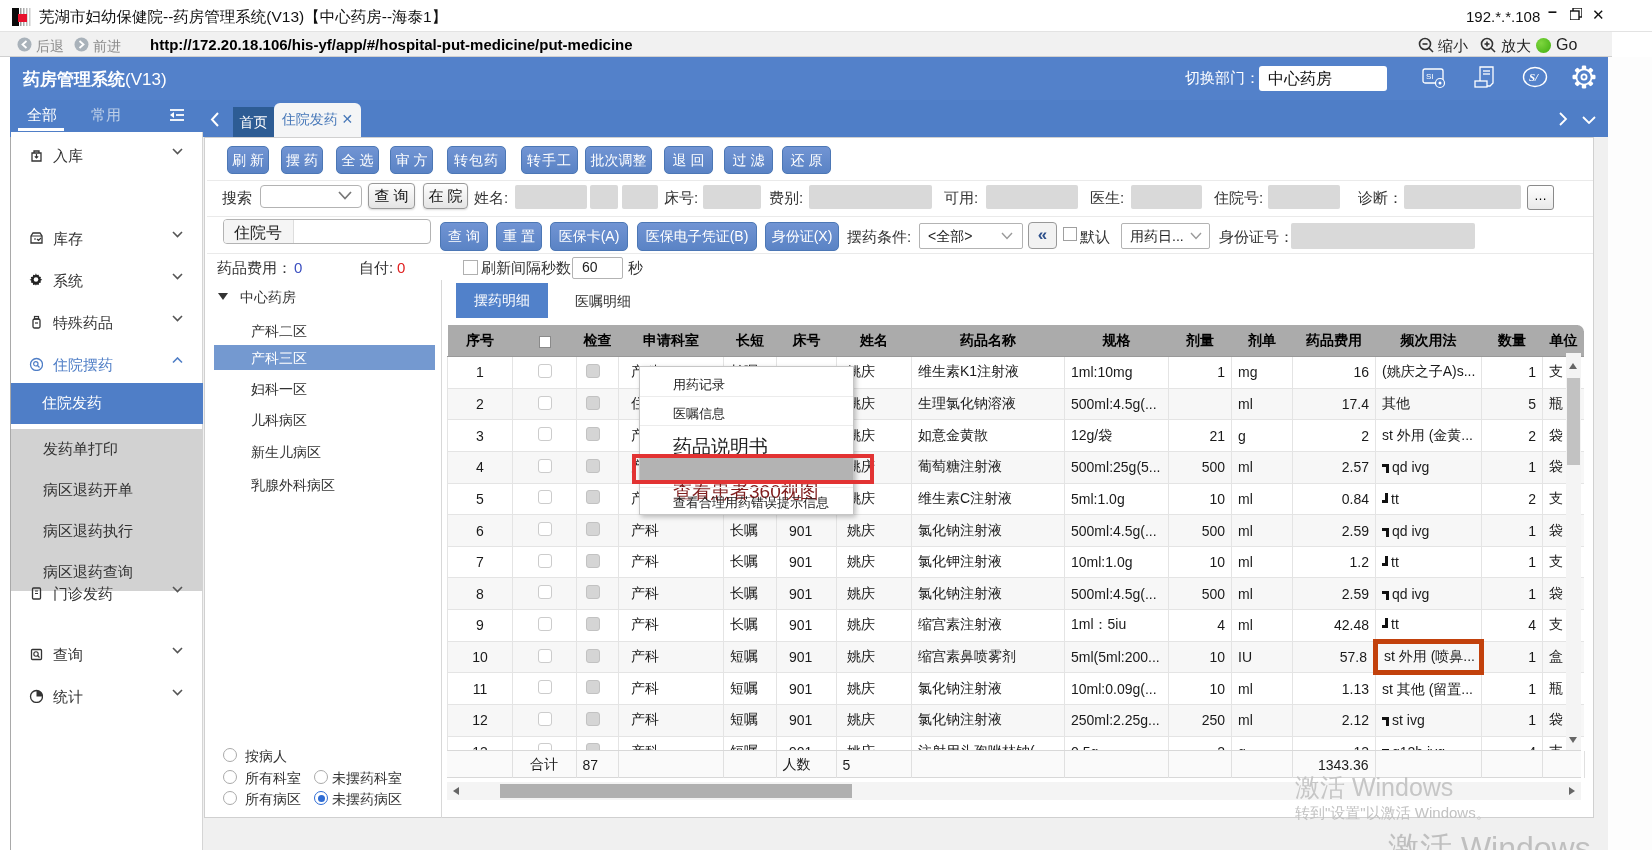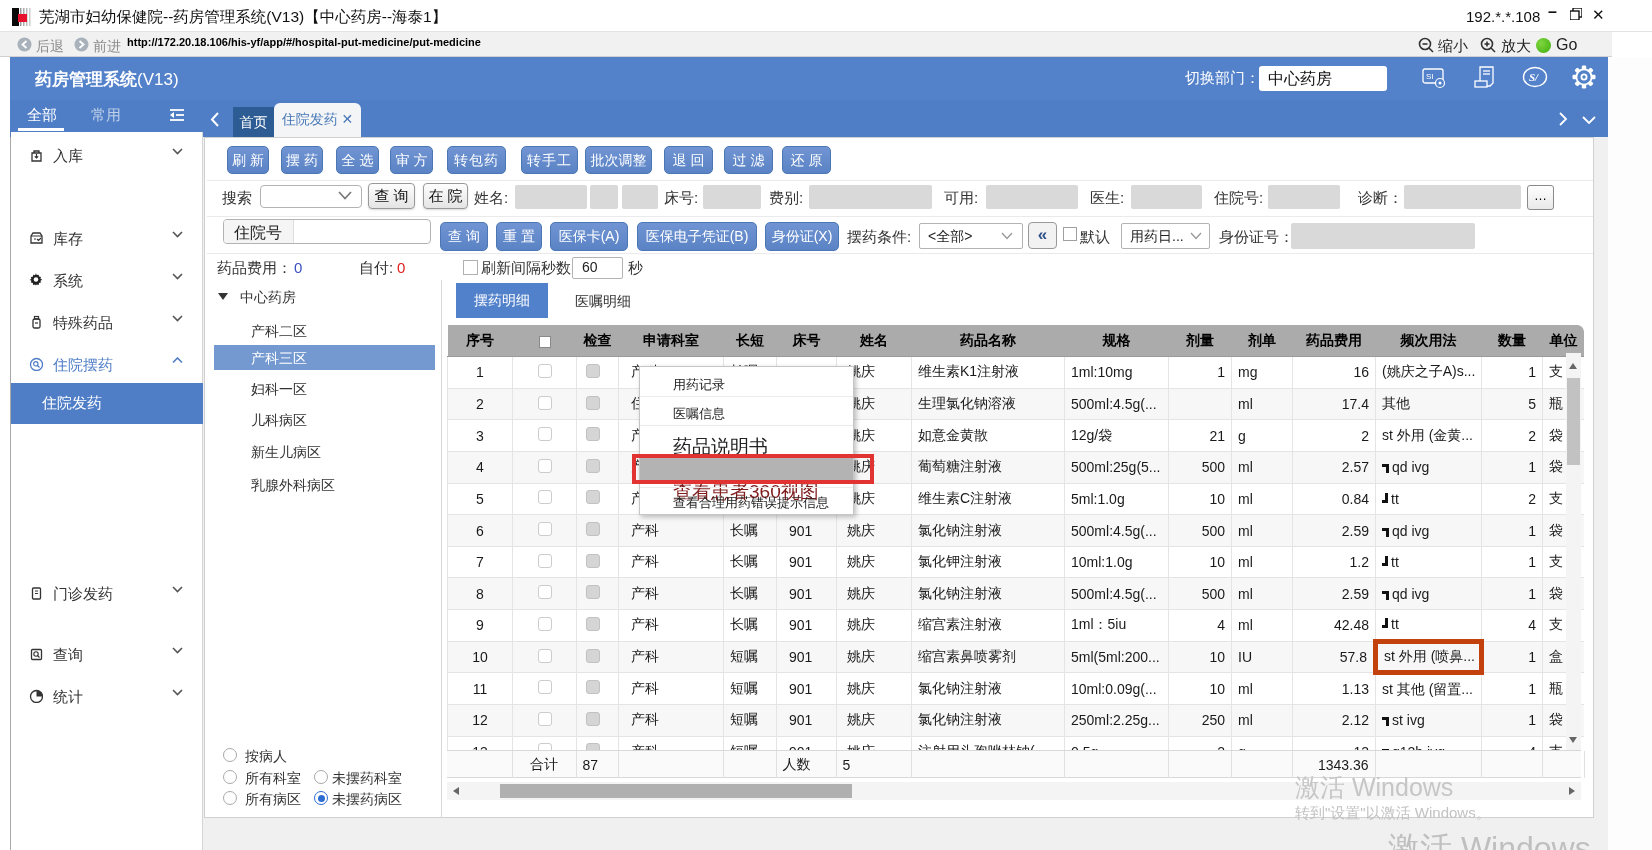--- a/index.html
+++ b/index.html
@@ -50,42 +50,42 @@
 <svg class="abs" style="left:17px;top:37px;" width="15" height="15">
       <circle cx="7.5" cy="7.5" r="7" fill="#a9b2ba"></circle>
       <path d="M9.5 4 L5.5 7.5 L9.5 11" stroke="#fff" stroke-width="1.8" fill="none"></path>
     </svg>
 <div class="abs" style="left:36px;top:38px;font-size:14px;color:#8b8b8b;">后退</div>
 <svg class="abs" style="left:74px;top:37px;" width="15" height="15">
       <circle cx="7.5" cy="7.5" r="7" fill="#a9b2ba"></circle>
       <path d="M5.5 4 L9.5 7.5 L5.5 11" stroke="#fff" stroke-width="1.8" fill="none"></path>
     </svg>
 <div class="abs" style="left:93px;top:38px;font-size:14px;color:#8b8b8b;">前进</div>
-<div class="abs" style="left:127px;top:36px;font-size:11px;font-weight:bold;color:#000;">http://172.20.18.106/his-yf/app/#/hospital-put-medicine/put-medicine</div>
+<div class="abs" style="left:150px;top:36px;font-size:15px;font-weight:bold;color:#000;">http://172.20.18.106/his-yf/app/#/hospital-put-medicine/put-medicine</div>
 <svg class="abs" style="left:1418px;top:37px;" width="16" height="16">
       <circle cx="7" cy="7" r="5.5" fill="none" stroke="#333" stroke-width="1.6"></circle>
       <line x1="4.5" y1="7" x2="9.5" y2="7" stroke="#333" stroke-width="1.6"></line>
       <line x1="11" y1="11" x2="15" y2="15" stroke="#333" stroke-width="1.6"></line>
     </svg>
 <div class="abs" style="left:1438px;top:37px;font-size:15px;color:#222;">缩小</div>
 <svg class="abs" style="left:1480px;top:37px;" width="16" height="16">
       <circle cx="7" cy="7" r="5.5" fill="none" stroke="#333" stroke-width="1.6"></circle>
       <line x1="4.5" y1="7" x2="9.5" y2="7" stroke="#333" stroke-width="1.6"></line>
       <line x1="7" y1="4.5" x2="7" y2="9.5" stroke="#333" stroke-width="1.6"></line>
       <line x1="11" y1="11" x2="15" y2="15" stroke="#333" stroke-width="1.6"></line>
     </svg>
 <div class="abs" style="left:1501px;top:37px;font-size:15px;color:#222;">放大</div>
 <div class="abs" style="left:1536px;top:38px;width:15px;height:15px;border-radius:50%;background:radial-gradient(circle at 5px 5px,#7ed63e,#3fae0f);"></div>
 <div class="abs" style="left:1556px;top:36px;font-size:16px;color:#222;">Go</div>
 
 <div class="abs" style="left:10px;top:57px;width:1598px;height:793px;background:#f0f0f0;border-left:2px solid #a9a9a9;"></div>
 <div class="abs" style="left:1608px;top:57px;width:44px;height:793px;background:#fdfdfd;"></div>
 
 <div class="abs" style="left:10px;top:57px;width:1598px;height:43px;background:#5381ca;"></div>
-<div class="abs" style="left:23px;top:68px;color:#fff;font-size:17px;margin-left:12px;"><b>药房管理系统</b>(V13)</div>
+<div class="abs" style="left:23px;top:68px;color:#fff;font-size:17px;"><b>药房管理系统</b>(V13)</div>
 <div class="abs" style="left:1185px;top:69px;color:#fff;font-size:15px;">切换部门：</div>
 <div class="abs" style="left:1259px;top:66px;width:128px;height:25px;background:#fff;border-radius:3px;"></div>
 <div class="abs" style="left:1268px;top:69px;font-size:16px;color:#111;">中心药房</div>
 
 <svg class="abs" style="left:1422px;top:66px;" width="26" height="24">
  <rect x="1" y="3" width="20" height="14" rx="2" fill="none" stroke="#fff" stroke-width="1.3"></rect>
  <text x="4" y="13" fill="#fff" font-size="8" font-family="Liberation Sans">SI</text>
  <circle cx="18" cy="17" r="4.5" fill="#5381ca" stroke="#fff" stroke-width="1.2"></circle>
  <circle cx="18" cy="17" r="1.5" fill="#fff"></circle>
 </svg>
@@ -190,20 +190,26 @@
           <line x1="8.5" y1="8.5" x2="10.5" y2="10.5" stroke="#4f7ec6" stroke-width="1.2"></line>
         </svg>
         <span class="tx" style="color:#4f7ec6;">住院摆药</span>
         <svg class="ch" viewBox="0 0 11 7">
           <polyline points="1,5.5 5.5,1 10,5.5" fill="none" stroke="#4f7ec6" stroke-width="1.6"></polyline>
         </svg>
       </div>
   <div class="abs" style="top:248px;left:0;width:100%;height:41px;background:#4f7ec7;">
         <span class="abs" style="left:31px;top:11px;font-size:15px;color:#fff;">住院发药</span>
       </div>
+  <div class="abs" style="top:294px;left:0;width:100%;height:162px;background:#d2d2d2;">
+    <span class="sub" style="top:11px;">发药单打印</span>
+    <span class="sub" style="top:52px;">病区退药开单</span>
+    <span class="sub" style="top:93px;">病区退药执行</span>
+    <span class="sub" style="top:134px;">病区退药查询</span>
+  </div>
   <div class="mi" style="top:438px;text-align:center;">
         <svg class="ic" width="15" height="15">
           <rect x="3.5" y="2" width="8" height="11" rx="1" fill="none" stroke="#333" stroke-width="1.3"></rect>
           <path d="M6 5 h3 M6 7.5 h3" stroke="#333" stroke-width="1.1"></path>
         </svg>
         <span class="tx">门诊发药</span>
         <svg class="ch" viewBox="0 0 11 7">
           <polyline points="1,1 5.5,5.5 10,1" fill="none" stroke="#555" stroke-width="1.6"></polyline>
         </svg>
       </div>

